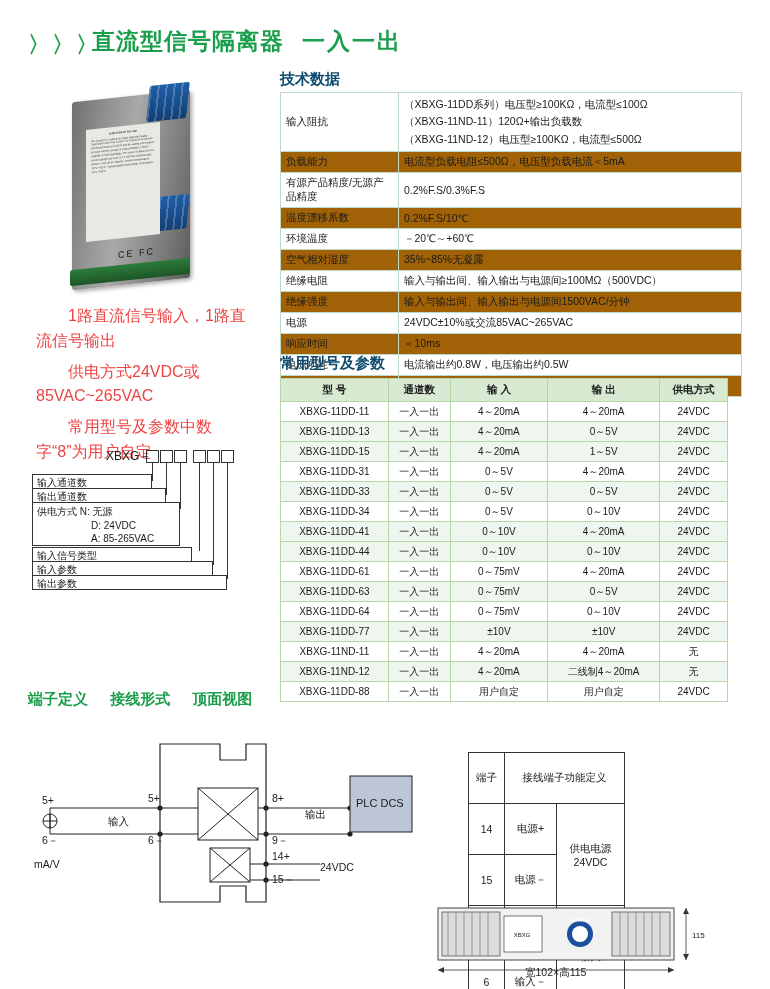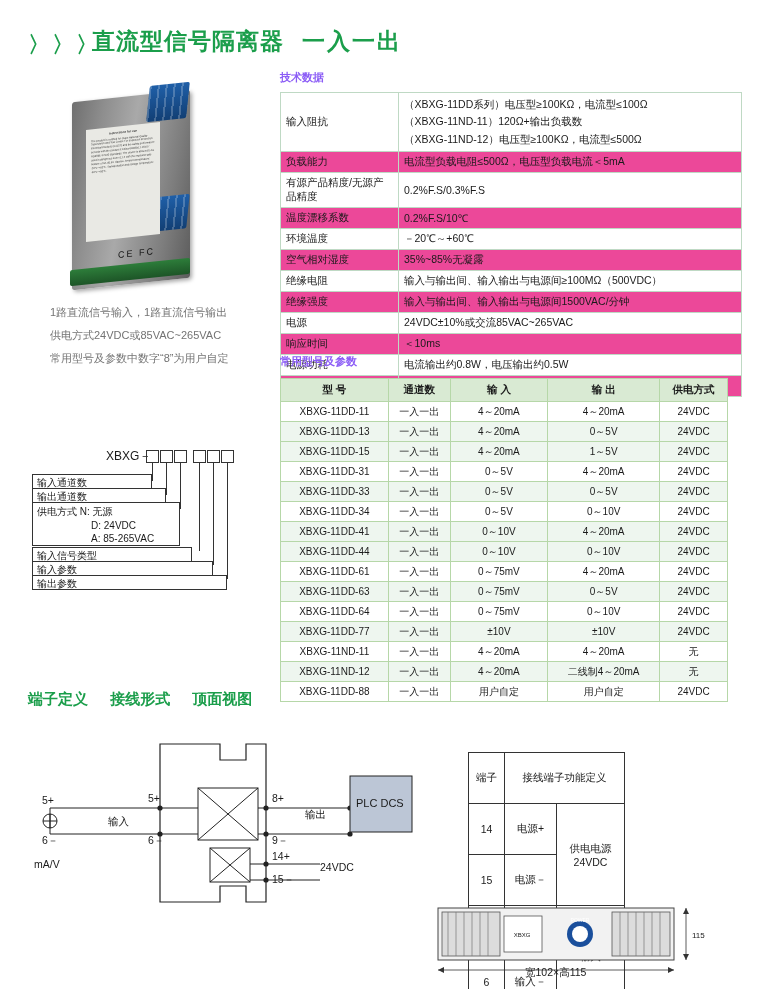--- a/index.html
+++ b/index.html
@@ -46,41 +46,41 @@
     background:linear-gradient(180deg,#1f5fa8,#123f74);
     transform:skewY(-6deg) skewX(-6deg); border-radius:2px;
   }
   .conn-stripes { position:absolute; inset:0; background:repeating-linear-gradient(90deg, rgba(255,255,255,.22) 0 2px, transparent 2px 8px); }
   .dev-green {
     position:absolute; left:8px; top:186px; width:120px; height:16px;
     background:linear-gradient(180deg,#2d7d3a,#1d5527); transform:skewY(-6deg); border-radius:2px;
   }
   .dev-mark { position:absolute; left:56px; top:170px; font-size:9px; color:#111; transform:skewY(-6deg); letter-spacing:2px; }
 
-  .h2 { font-size:11px; font-weight:bold; color:#8b5cf6; }
+  .h2 { font-size:15px; font-weight:bold; color:#0c4a6e; }
   .sec-overview { position:absolute; left:28px; top:298px; width:218px; }
-  .sec-overview p { margin:6px 0 0 0; font-size:11px; line-height:1.55; text-indent:2em; color:#737373; }
+  .sec-overview p { margin:6px 0 0 8px; font-size:16px; line-height:1.55; text-indent:2em; color:#ef4444; }
 
   
   .decode { position:absolute; left:18px; top:448px; width:240px; height:160px; }
   .decode .code { position:absolute; left:88px; top:0px; font-size:12px; letter-spacing:0; }
   .decode .slot { position:absolute; top:2px; width:13px; height:13px; border:1px solid #333; }
   .decode .vline { position:absolute; width:1px; background:#333; }
   .decode .box {
     position:absolute; border:1px solid #333; font-size:10px; padding:1px 4px;
     background:#fff; white-space:nowrap; height:15px; line-height:13px;
   }
   .decode .box.tall { height:44px; line-height:1.35; padding-top:2px; }
 
   
   .sec-tech-title { position:absolute; left:280px; top:70px; }
   table.tech { position:absolute; left:280px; top:92px; width:462px; border-collapse:collapse; }
   table.tech td { border:1px solid #bfd9c4; font-size:10.5px; padding:3px 5px; color:#1a1a1a; vertical-align:middle; }
   table.tech td.k { width:118px; background:#fff; }
-  table.tech tr.alt td { background:#ec4899; }
+  table.tech tr.alt td { background:#a16207; }
   table.tech td.v-multi { line-height:1.65; }
 
   
   .sec-models-title { position:absolute; left:280px; top:354px; }
   table.models { position:absolute; left:280px; top:378px; width:448px; border-collapse:collapse; }
   table.models th { background:#d9ead3; border:1px solid #b6d7a8; font-size:10.5px; font-weight:bold; padding:4px 2px; }
   table.models td { border:1px solid #b6d7a8; font-size:10px; padding:2.5px 2px; text-align:center; }
   table.models tr.alt td { background:#eef6ef; }
   table.models col.c1 { width:108px; }
   table.models col.c2 { width:62px; }

